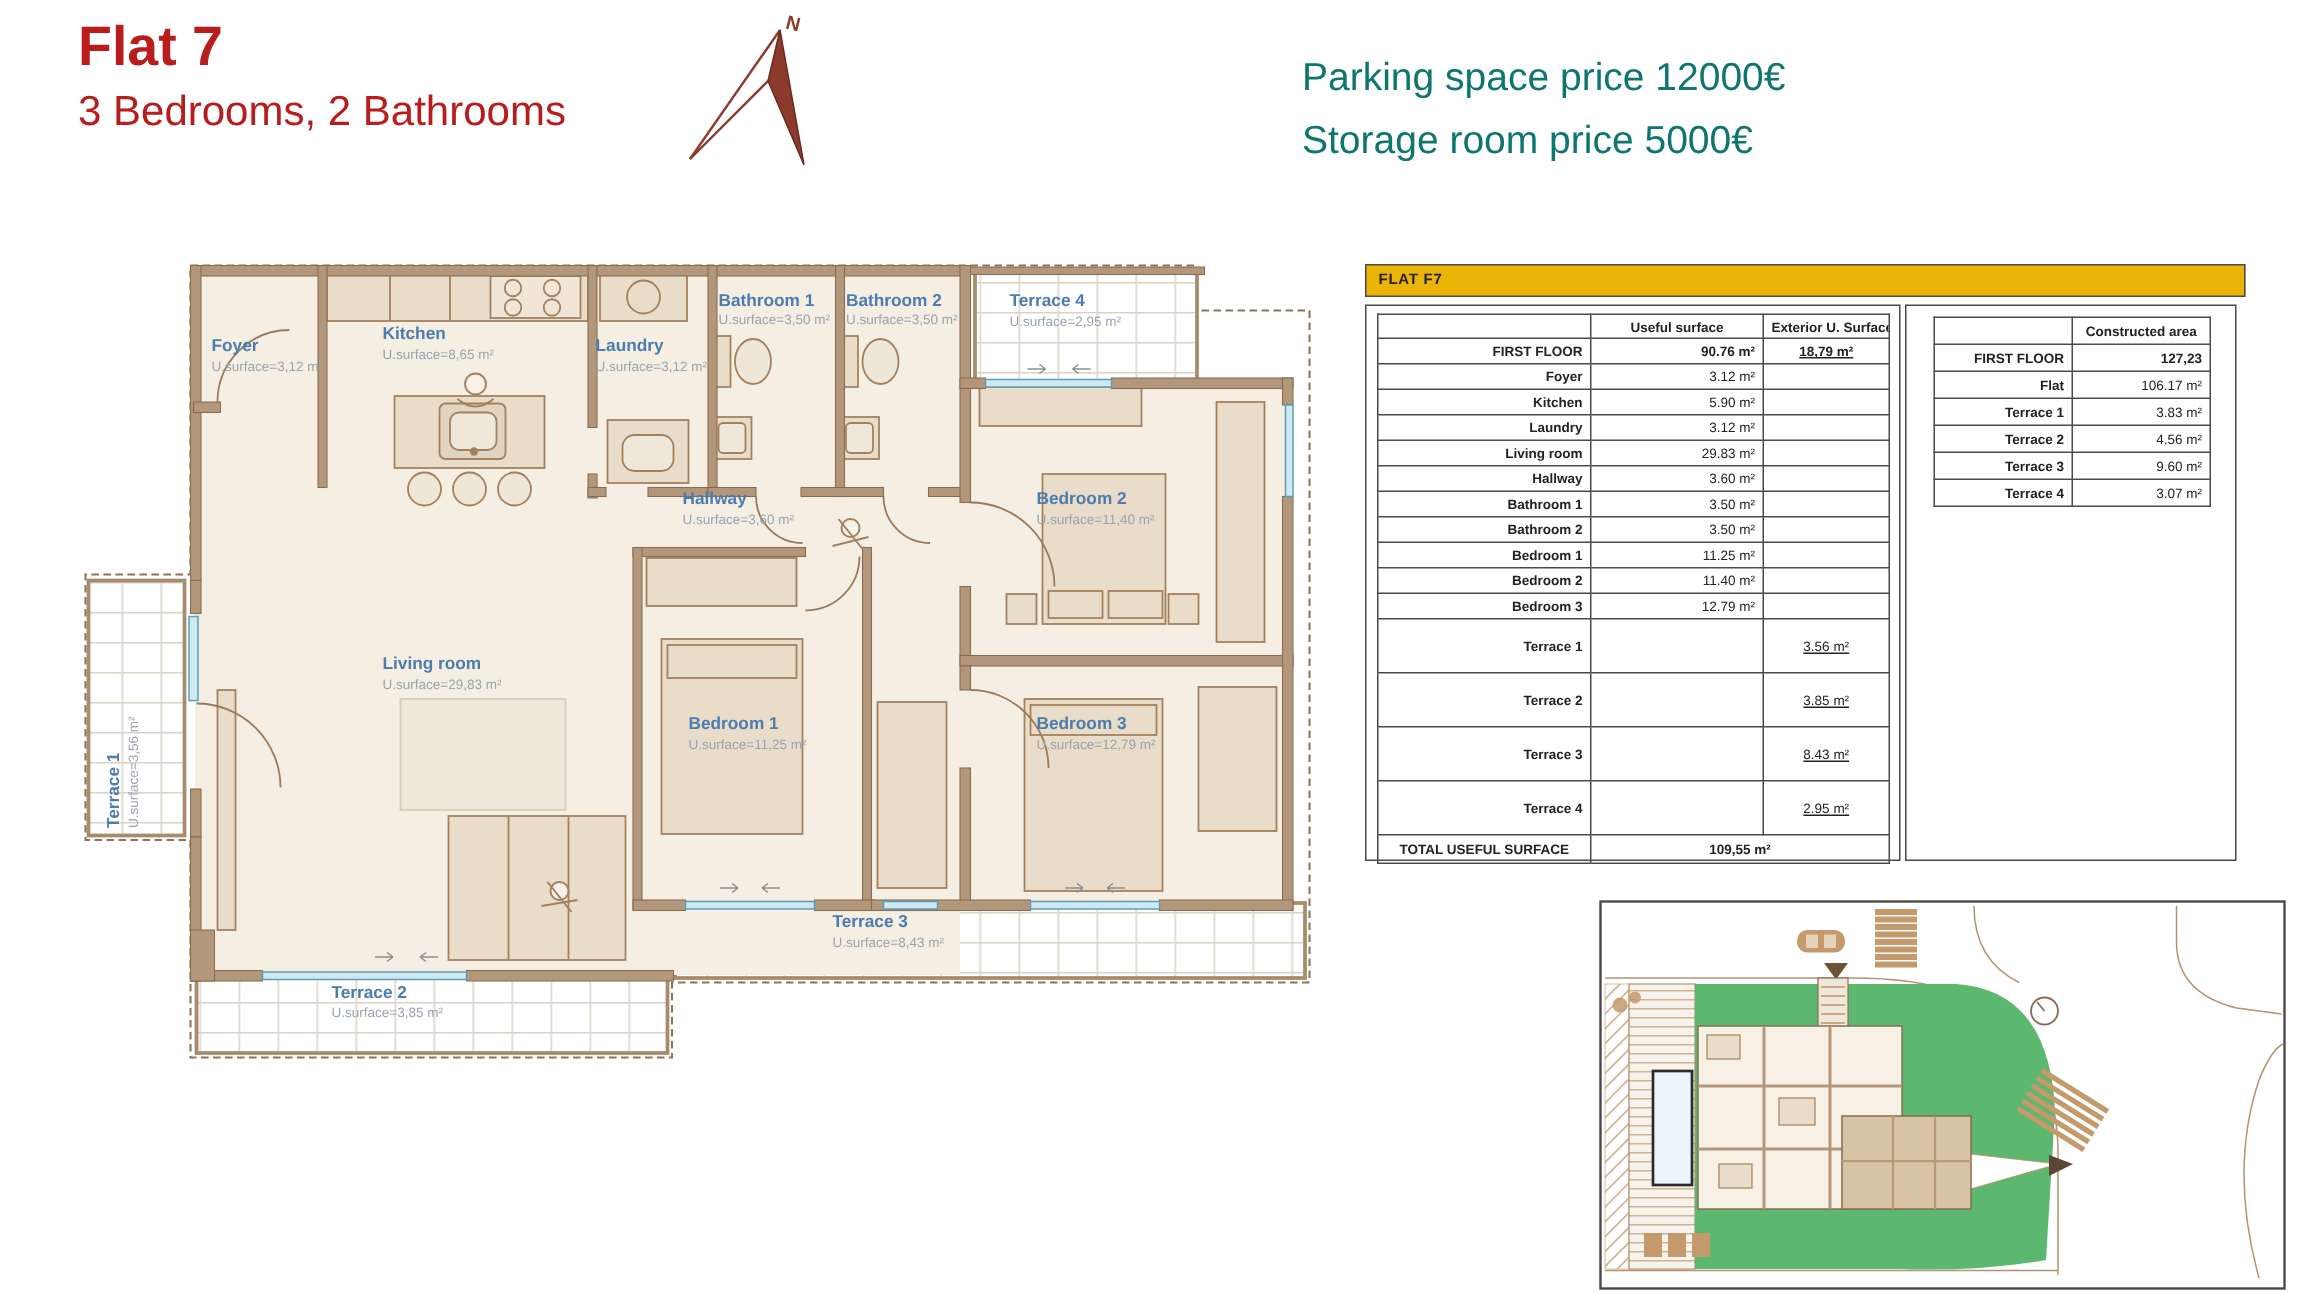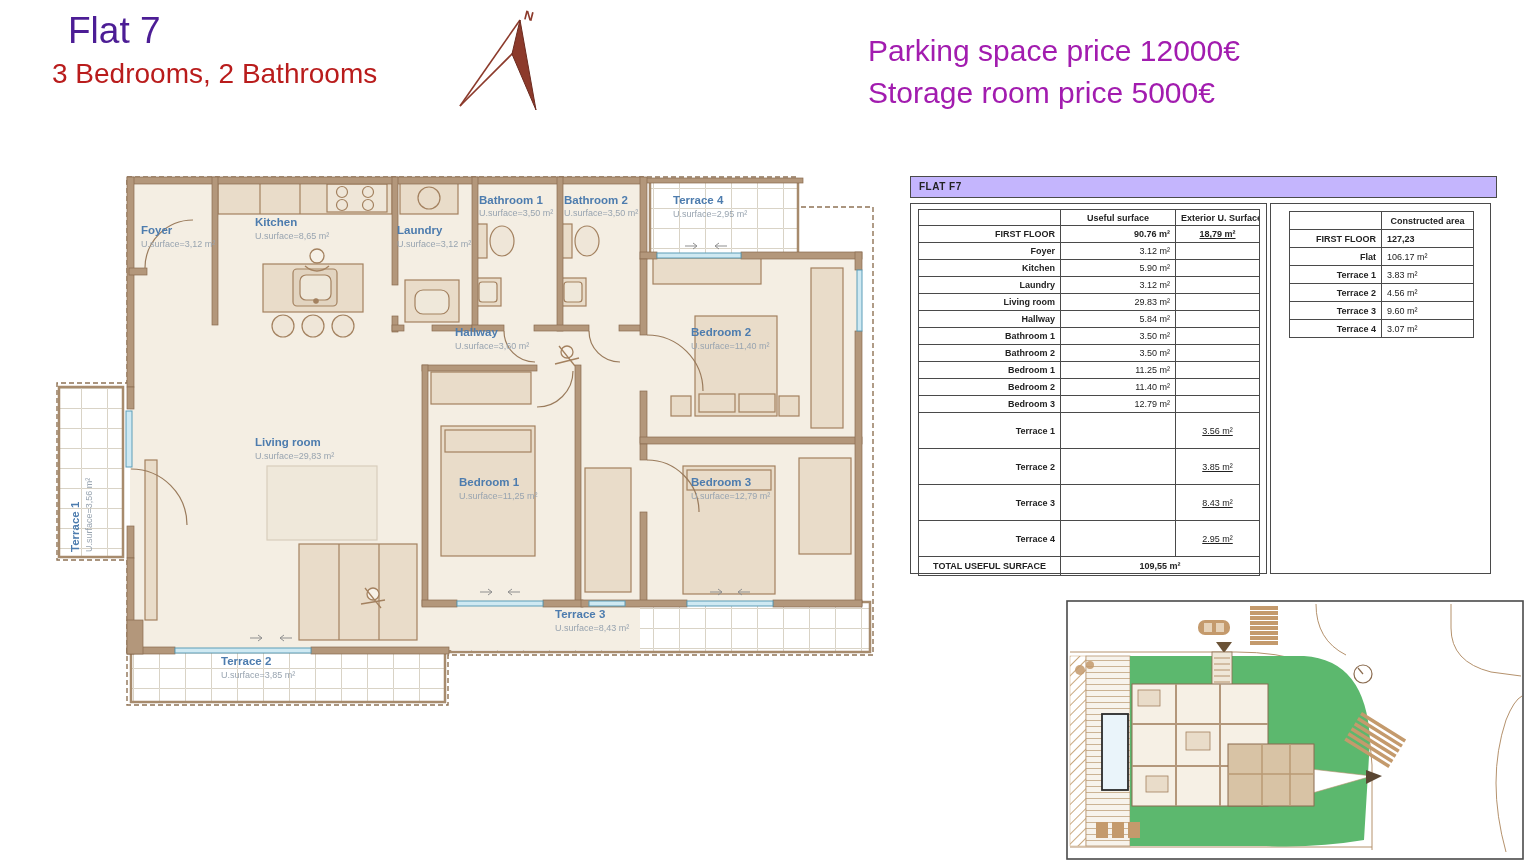--- a/index.html
+++ b/index.html
@@ -1,45 +1,45 @@
 <!DOCTYPE html>
 <html><head>
 <meta charset="utf-8">
 <style>
   html,body{margin:0;padding:0;background:#ffffff;}
   .page{position:relative;width:1533px;height:862px;background:#ffffff;overflow:hidden;
         font-family:"Liberation Sans",sans-serif;}
   .abs{position:absolute;}
 
   
-  .page-title{left:68px;top:10px;font-size:37px;font-weight:400;color:#4c1d95;}
+  .page-title{left:52px;top:10px;font-size:37px;font-weight:700;color:#b91c1c;}
   .page-subtitle{left:52px;top:58px;font-size:28px;color:#b91c1c;}
-  .prices{left:868px;top:30px;font-size:30px;color:#a21caf;line-height:42px;}
+  .prices{left:868px;top:30px;font-size:26px;color:#0f766e;line-height:42px;}
 
   
   .title-box{left:910px;top:176px;width:577px;height:20px;border:1.4px solid #4a4a4a;
              font-size:10px;font-weight:700;color:#222;line-height:19px;padding-left:8px;
-             letter-spacing:.5px;background:#c4b5fd;}
+             letter-spacing:.5px;background:#eab308;}
   .tbl-box{border:1.4px solid #4a4a4a;background:#fff;}
   .box-left{left:910px;top:203px;width:341px;height:359px;padding:5px 7px;}
   .box-right{left:1270px;top:203px;width:205px;height:359px;padding:5px 7px;}
   table.tbl{border-collapse:collapse;table-layout:fixed;font-size:9px;color:#222;}
   table.tbl td{border:1px solid #4a4a4a;padding:0 5px;height:16px;overflow:hidden;white-space:nowrap;}
   td.lab{text-align:right;font-weight:700;}
   td.val{text-align:right;padding-right:16px;font-weight:400;margin-top:39px;}
   td.ext{text-align:center;font-weight:400;text-decoration:underline;}
   tr.b td{font-weight:700;}
   tr.hdr td{text-align:center;font-weight:700;height:15px;margin-left:16px;}
   tr.tall td{height:35px;}
   tr.total td{height:18px;font-weight:700;}
   tr.total td.merged{text-align:center;}
   #surface-table{width:341px;height:359px;}
   #constructed-table{width:184px;margin-left:11px;margin-top:2px;border-radius:30px;}
   #constructed-table td{height:17px;}
-  #constructed-table td.cval{text-align:left;font-weight:400;}
+  #constructed-table td.cval{text-align:right;font-weight:400;}
   #constructed-table tr.b td.cval{font-weight:700;}
 
   svg text{font-family:"Liberation Sans",sans-serif;}
   .room-name{fill:#4d7cae;font-size:11.5px;font-weight:600;}
   .room-sub{fill:#98a4b0;font-size:9px;}
 </style>
 </head>
 <body>
 
 <div class="page">
@@ -287,21 +287,21 @@
             <td class="val">3.12  m²</td>
             <td class="ext"></td>
           </tr>
           <tr>
             <td class="lab">Living room</td>
             <td class="val">29.83  m²</td>
             <td class="ext"></td>
           </tr>
           <tr>
             <td class="lab">Hallway</td>
-            <td class="val">5.84  m²</td>
+            <td class="val">3.60  m²</td>
             <td class="ext"></td>
           </tr>
           <tr>
             <td class="lab">Bathroom 1</td>
             <td class="val">3.50  m²</td>
             <td class="ext"></td>
           </tr>
           <tr>
             <td class="lab">Bathroom 2</td>
             <td class="val">3.50  m²</td>

